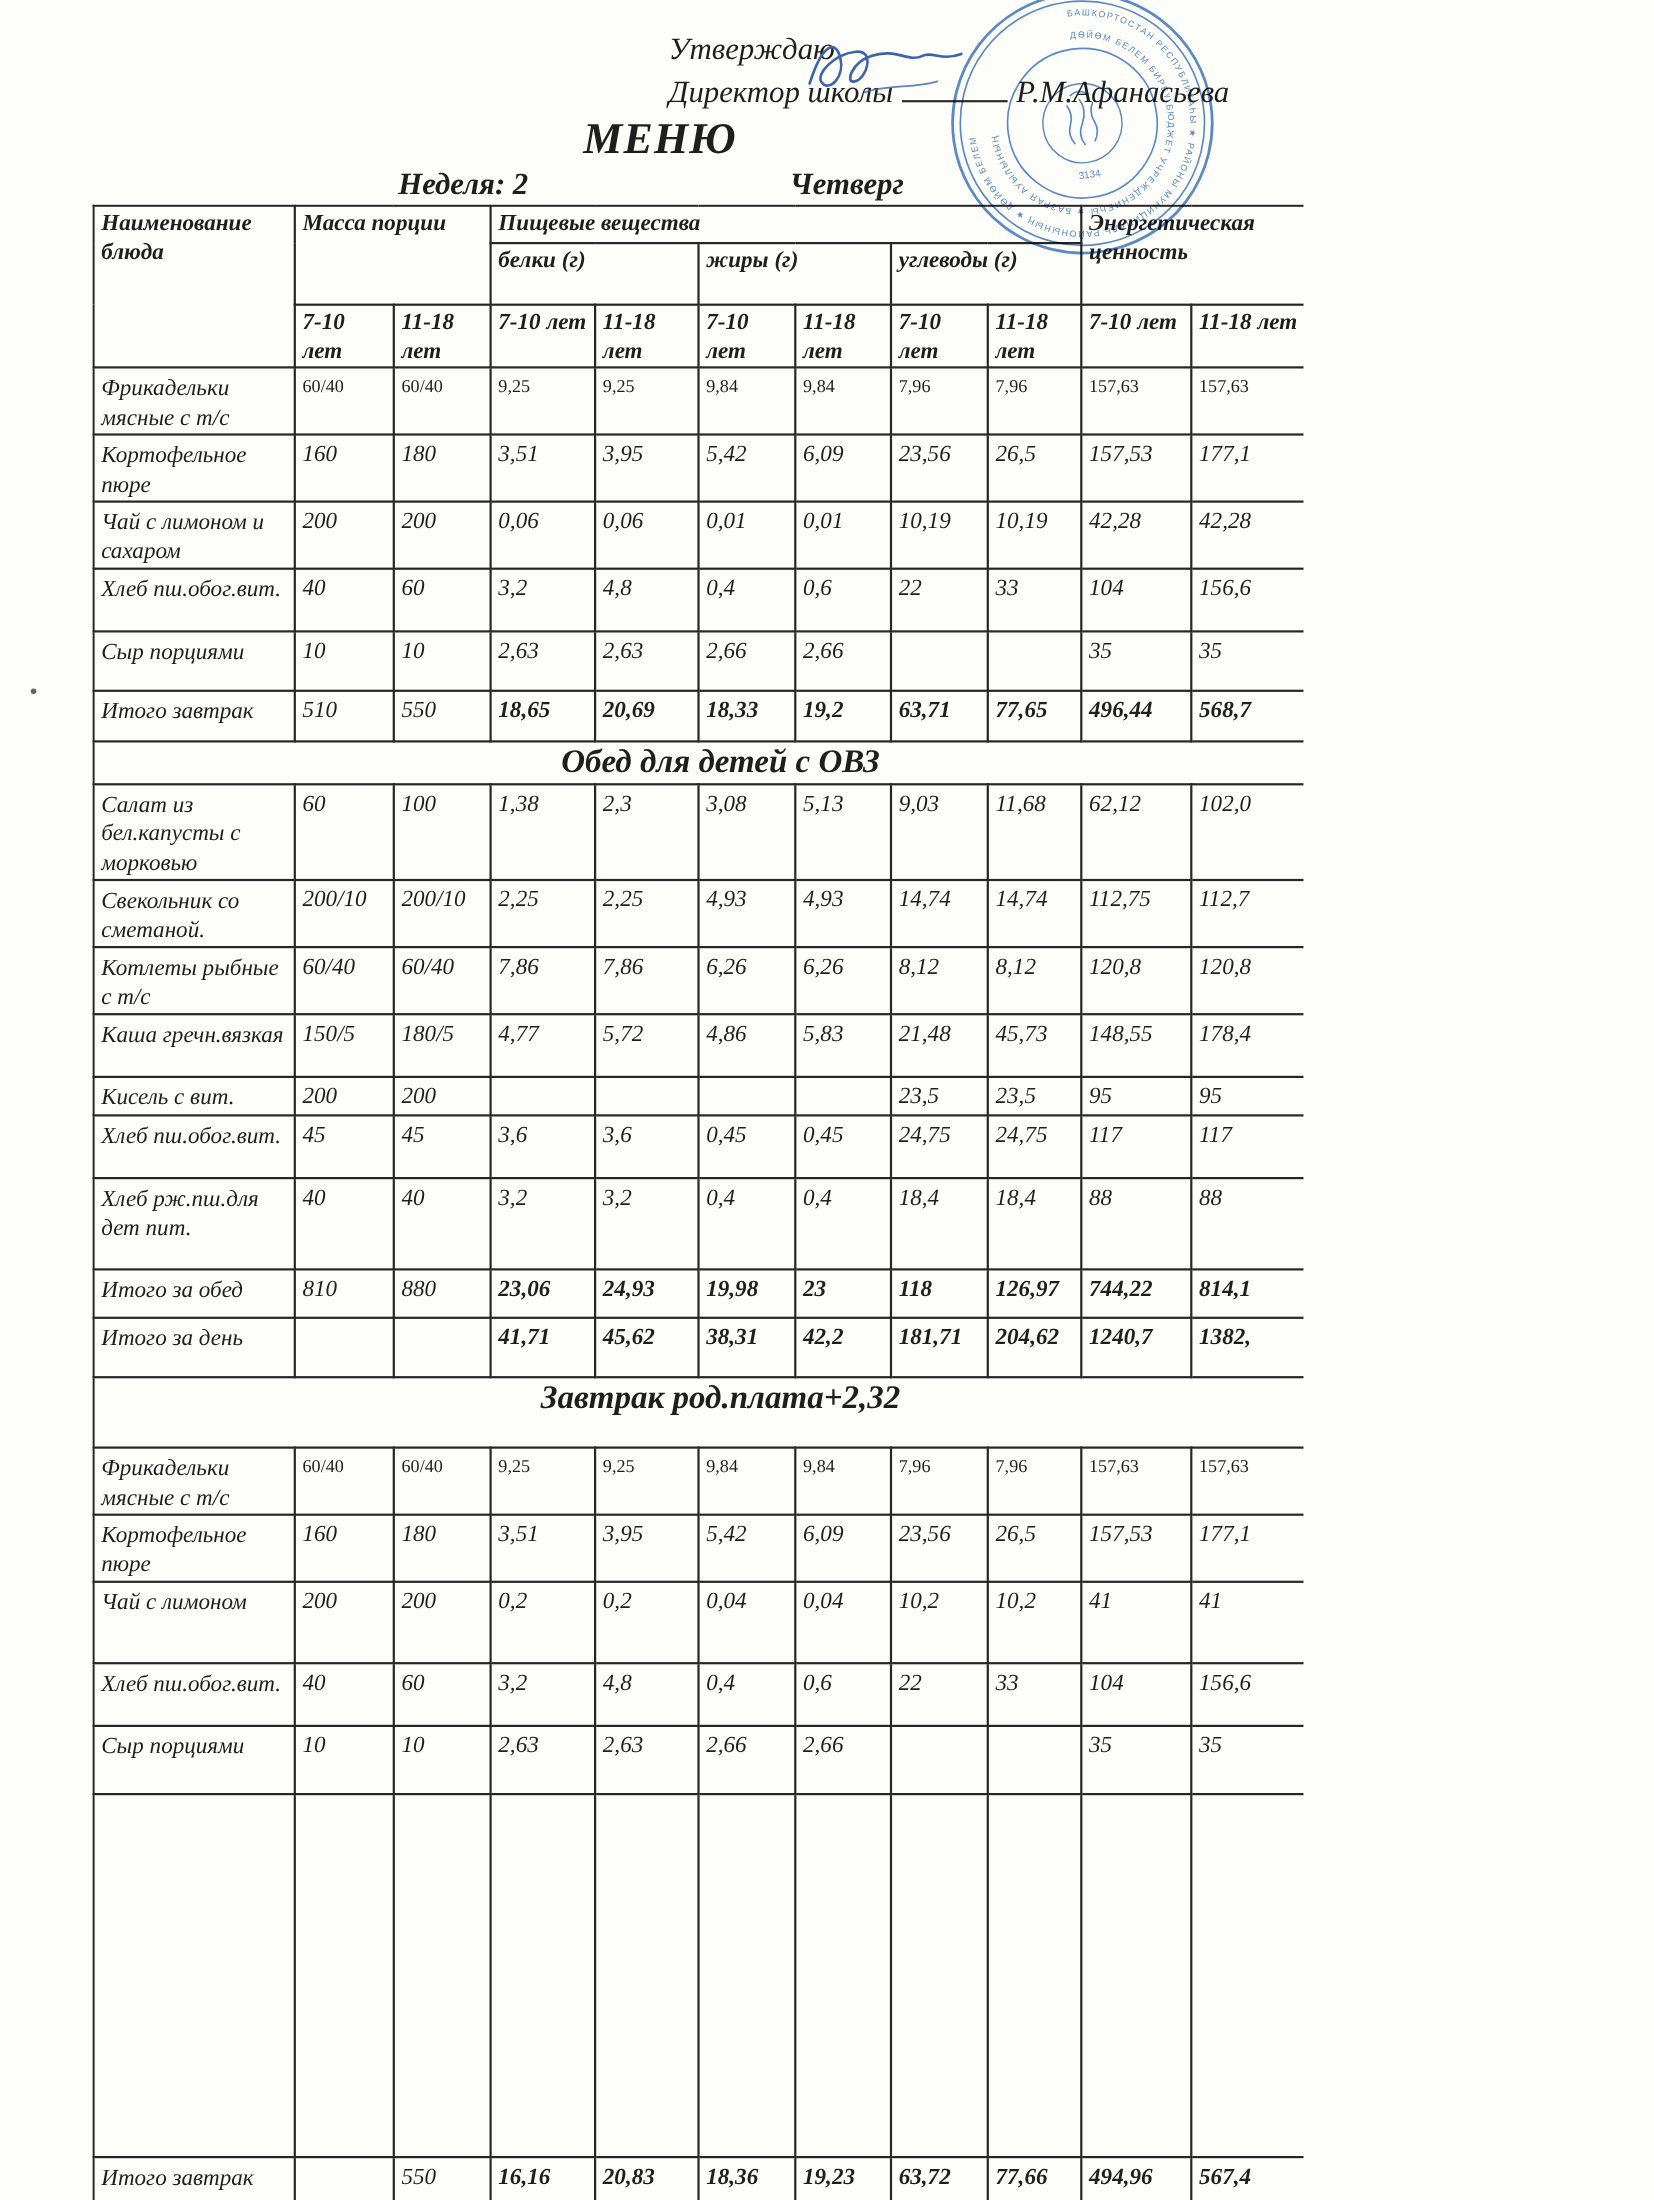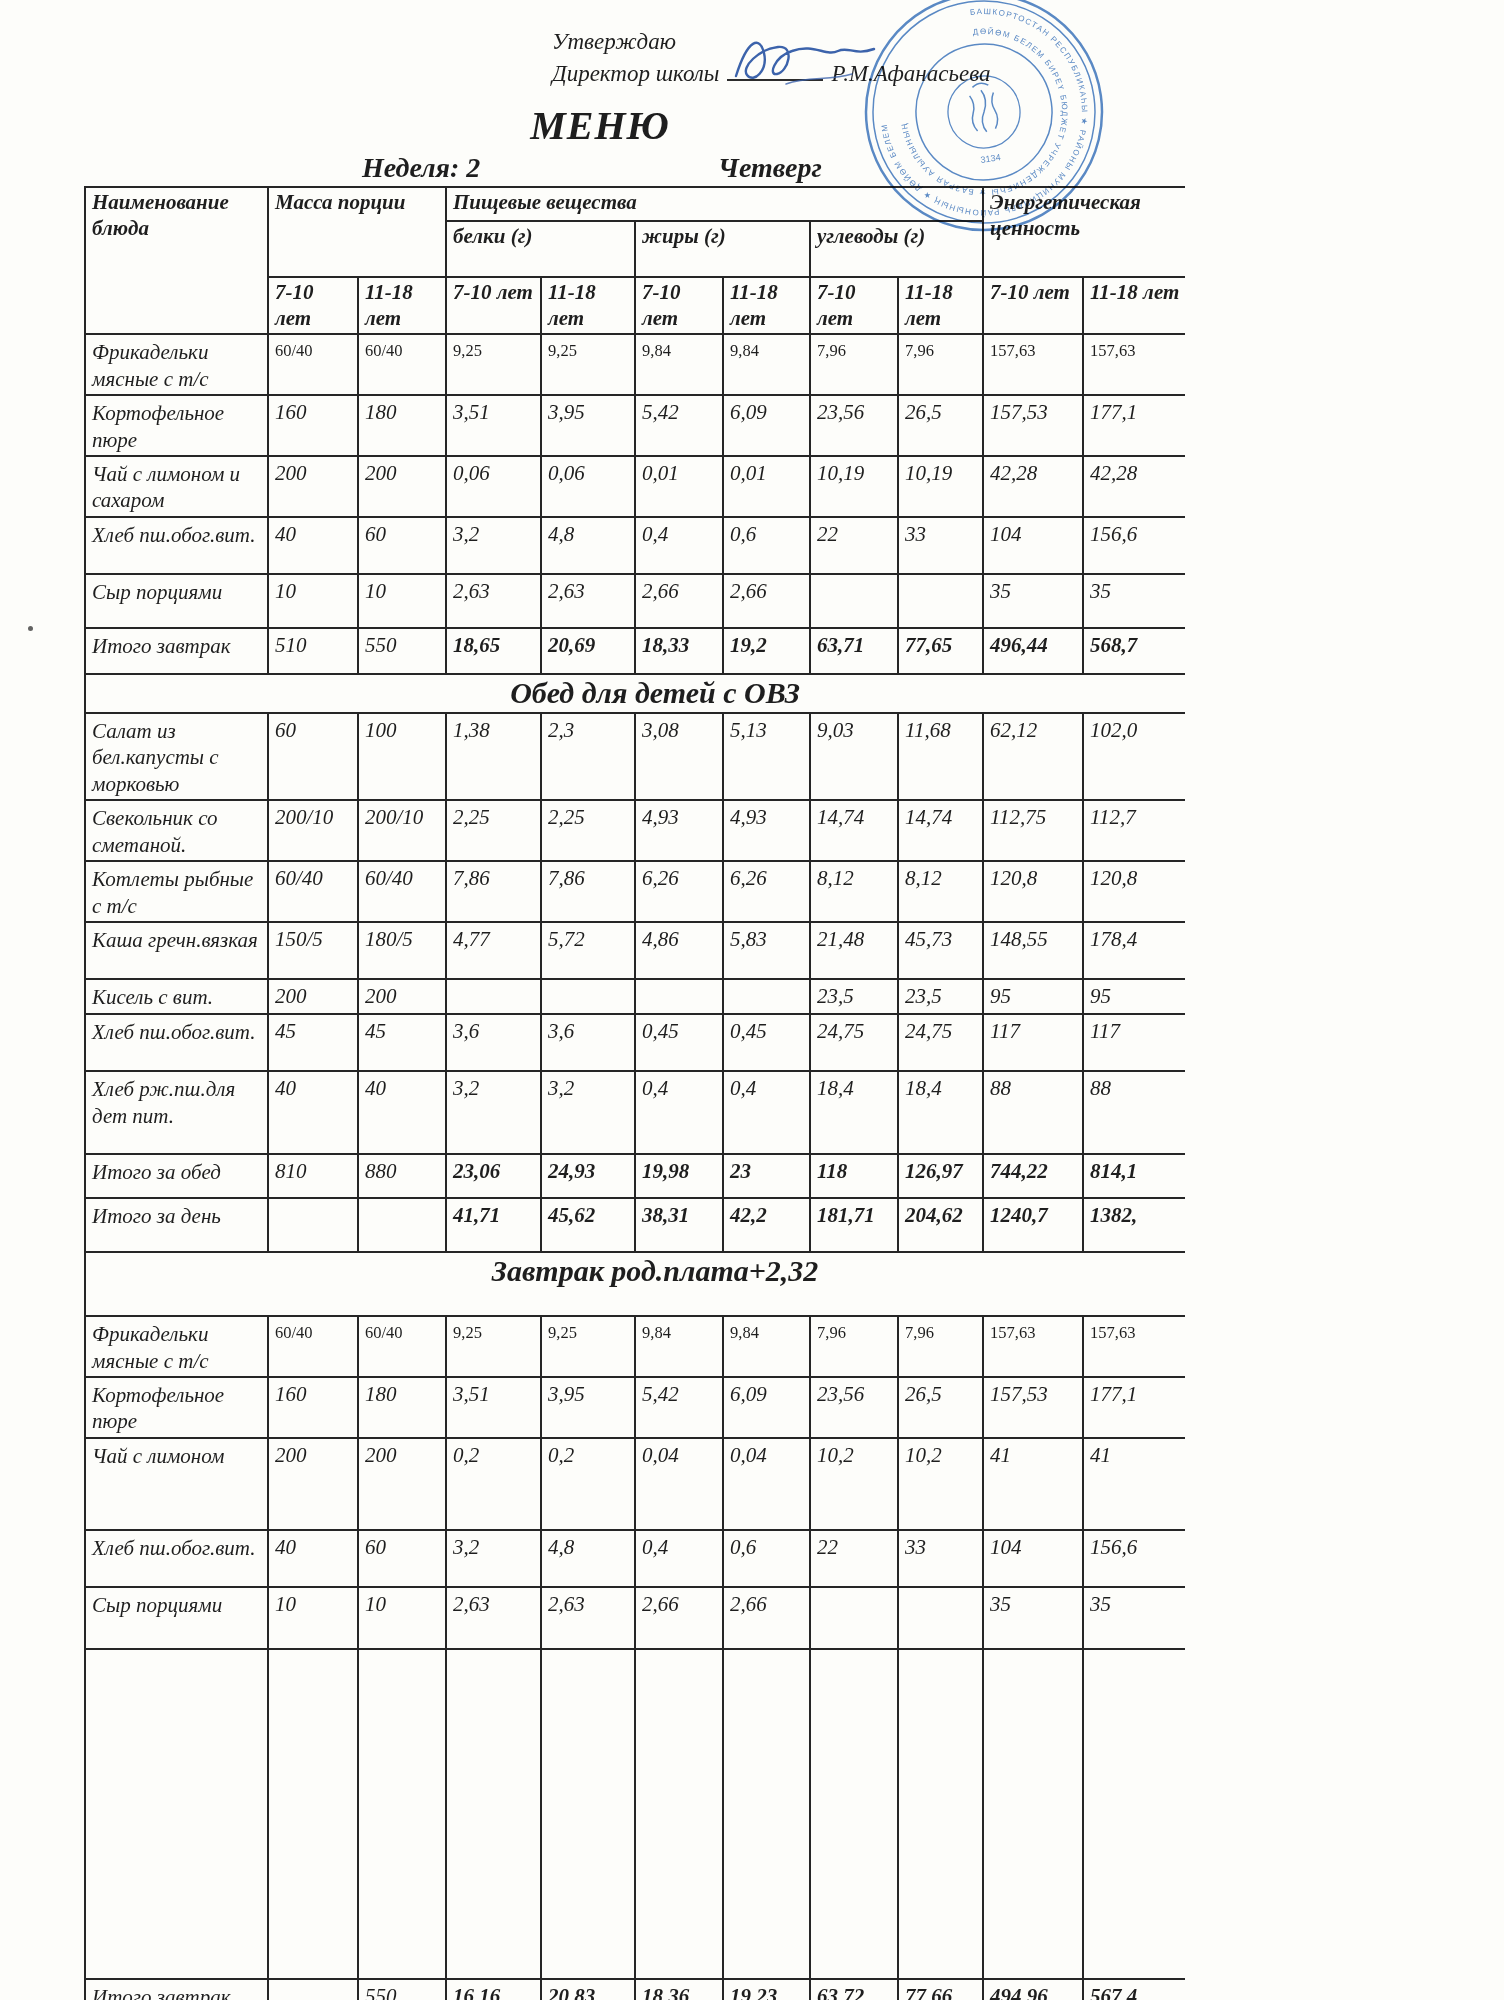--- a/index.html
+++ b/index.html
@@ -4,21 +4,21 @@
 <style>
   html,body{margin:0;padding:0;}
   body{
     width:1504px;height:2000px;overflow:hidden;position:relative;
     background:#fdfdfa;color:#1e1e1e;
     font-family:"Liberation Serif","DejaVu Serif",serif;
   }
   .page{position:absolute;inset:0;}
 
   
-  .approval{position:absolute;left:552px;top:26px;font-style:italic;font-size:23px;line-height:1.4;z-index:1;}
+  .approval{position:absolute;left:608px;top:26px;font-style:italic;font-size:28px;line-height:1.4;z-index:1;}
   .approval .row2{white-space:nowrap;}
   .sig-gap{display:inline-block;width:96px;border-bottom:2px solid #2c2c2c;height:20px;margin:0 8px;vertical-align:baseline;}
   .signature-svg{position:absolute;left:728px;top:26px;z-index:3;}
 
   
   .stamp{position:absolute;left:858px;top:-14px;width:252px;height:252px;z-index:2;mix-blend-mode:multiply;opacity:.92;transform:rotate(-8deg);}
   .stext{font-size:8px;letter-spacing:1.4px;fill:#4d80c4;font-family:"Liberation Sans",sans-serif;}
   .stext-num{font-size:9px;fill:#4d80c4;font-family:"Liberation Sans",sans-serif;}
 
   
@@ -352,21 +352,21 @@
             <td class="val">180</td>
             <td class="val">3,51</td>
             <td class="val">3,95</td>
             <td class="val">5,42</td>
             <td class="val">6,09</td>
             <td class="val">23,56</td>
             <td class="val">26,5</td>
             <td class="val">157,53</td>
             <td class="val">177,1</td>
           </tr>
-          <tr style="height: 92px;">
+          <tr style="height: 74px;">
             <td class="name">Чай с лимоном</td>
             <td class="val">200</td>
             <td class="val">200</td>
             <td class="val">0,2</td>
             <td class="val">0,2</td>
             <td class="val">0,04</td>
             <td class="val">0,04</td>
             <td class="val">10,2</td>
             <td class="val">10,2</td>
             <td class="val">41</td>

